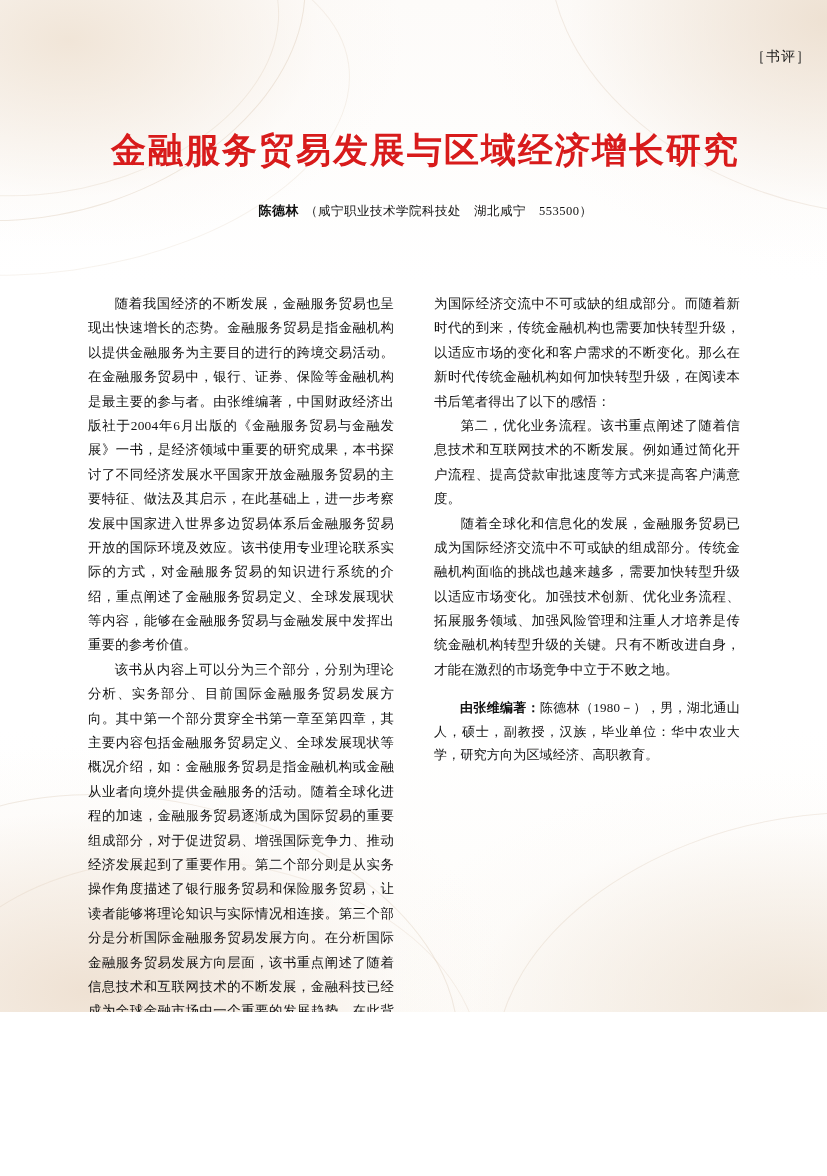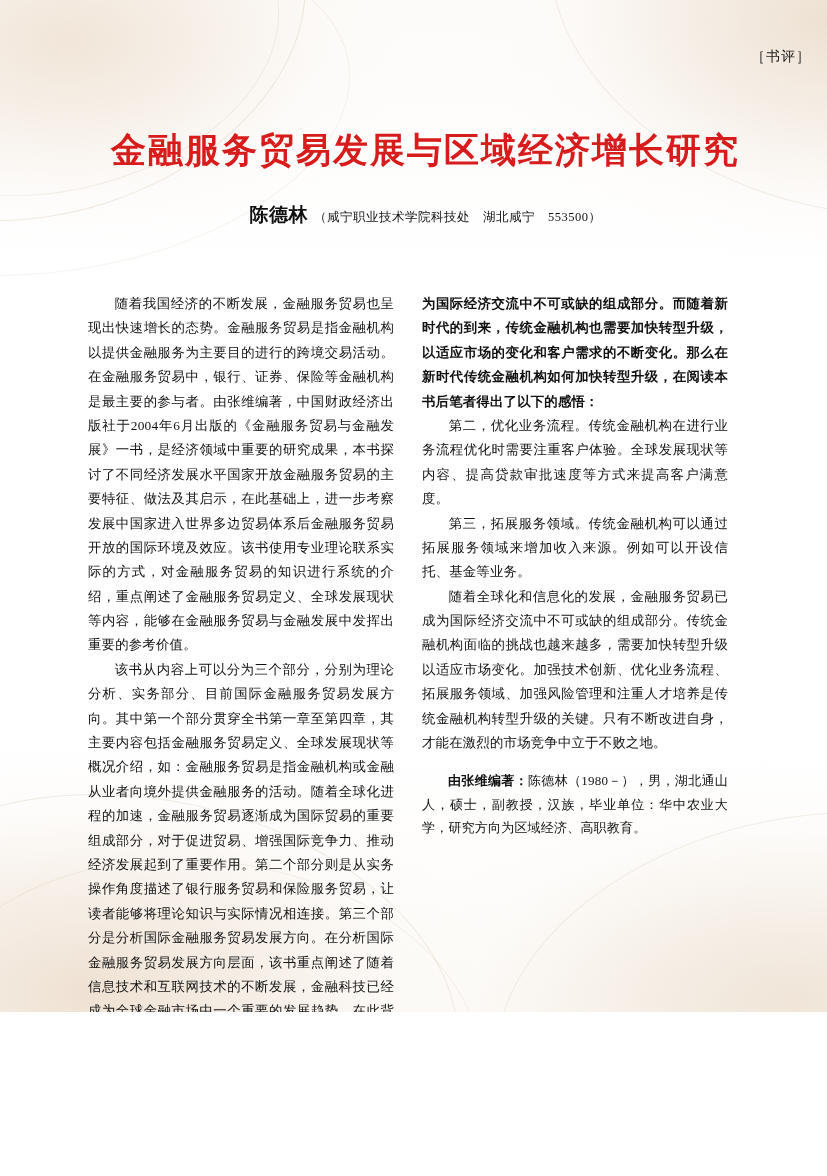--- a/index.html
+++ b/index.html
@@ -78,50 +78,50 @@
     font-family: "Liberation Serif", "DejaVu Serif", serif;
   }
   .byline {
     margin-top: 30px;
     font-size: 13.5px;
     color: #111;
     letter-spacing: 0.5px;
   }
   .byline .author {
     font-weight: bold;
-    font-size: 19px;
+    font-size: 13px;
     margin-right: 6px;
   }
   .byline .affil {
     font-size: 12.5px;
   }
 
   .columns {
     position: absolute;
     top: 292px;
     left: 88px;
     width: 652px;
     height: 830px;
     display: flex;
-    gap: 28px;
+    gap: 40px;
   }
   .col {
     width: 306px;
     font-size: 13.4px;
     line-height: 1.82;
     color: #111;
     text-align: justify;
     text-justify: inter-ideograph;
     letter-spacing: 0.2px;
   }
   .col p {
     margin: 0 0 0 0;
     text-indent: 2em;
   }
-  .col p.noindent { text-indent: 0; font-weight: bold; }
+  .col p.noindent { text-indent: 0; }
   .bio {
     margin-top: 14px;
     font-size: 13px;
     line-height: 1.8;
     text-indent: 2em;
   }
   .bio b { font-weight: bold; }
 </style>
 </head>
 <body>
@@ -146,22 +146,21 @@
   </div>
 
   <div class="columns">
     <div class="col">
       <p>随着我国经济的不断发展，金融服务贸易也呈现出快速增长的态势。金融服务贸易是指金融机构以提供金融服务为主要目的进行的跨境交易活动。在金融服务贸易中，银行、证券、保险等金融机构是最主要的参与者。由张维编著，中国财政经济出版社于2004年6月出版的《金融服务贸易与金融发展》一书，是经济领域中重要的研究成果，本书探讨了不同经济发展水平国家开放金融服务贸易的主要特征、做法及其启示，在此基础上，进一步考察发展中国家进入世界多边贸易体系后金融服务贸易开放的国际环境及效应。该书使用专业理论联系实际的方式，对金融服务贸易的知识进行系统的介绍，重点阐述了金融服务贸易定义、全球发展现状等内容，能够在金融服务贸易与金融发展中发挥出重要的参考价值。</p>
       <p>该书从内容上可以分为三个部分，分别为理论分析、实务部分、目前国际金融服务贸易发展方向。其中第一个部分贯穿全书第一章至第四章，其主要内容包括金融服务贸易定义、全球发展现状等概况介绍，如：金融服务贸易是指金融机构或金融从业者向境外提供金融服务的活动。随着全球化进程的加速，金融服务贸易逐渐成为国际贸易的重要组成部分，对于促进贸易、增强国际竞争力、推动经济发展起到了重要作用。第二个部分则是从实务操作角度描述了银行服务贸易和保险服务贸易，让读者能够将理论知识与实际情况相连接。第三个部分是分析国际金融服务贸易发展方向。在分析国际金融服务贸易发展方向层面，该书重点阐述了随着信息技术和互联网技术的不断发展，金融科技已经成为全球金融市场中一个重要的发展趋势。在此背景下，传统金融机构需要加快转型升级、推动数字化、智能化转型。</p>
       <p>随着全球化和信息化的发展，金融服务贸易已成</p>
     </div>
     <div class="col">
       <p class="noindent">为国际经济交流中不可或缺的组成部分。而随着新时代的到来，传统金融机构也需要加快转型升级，以适应市场的变化和客户需求的不断变化。那么在新时代传统金融机构如何加快转型升级，在阅读本书后笔者得出了以下的感悟：</p>
-      <p>第二，优化业务流程。传统金融机构在进行业务流程优化时需要注重客户体验。全球发展现状等内容、提高贷款审批速度等方式来提高客户满意度。</p>
-      <p>第三，拓展服务领域。传统金融机构可以通过拓展服务领域来增加收入来源。例如可以开设信托、基金等业务。</p>
+      <p>第二，优化业务流程。该书重点阐述了随着信息技术和互联网技术的不断发展。例如通过简化开户流程、提高贷款审批速度等方式来提高客户满意度。</p>
       <p>随着全球化和信息化的发展，金融服务贸易已成为国际经济交流中不可或缺的组成部分。传统金融机构面临的挑战也越来越多，需要加快转型升级以适应市场变化。加强技术创新、优化业务流程、拓展服务领域、加强风险管理和注重人才培养是传统金融机构转型升级的关键。只有不断改进自身，才能在激烈的市场竞争中立于不败之地。</p>
       <div class="bio">
         <b>由张维编著：</b><span>陈德林（1980－），男，湖北通山人，硕士，副教授，汉族，毕业单位：华中农业大学，研究方向为区域经济、高职教育。</span>
       </div>
     </div>
   </div>
 
 </div>
 
 </body></html>

